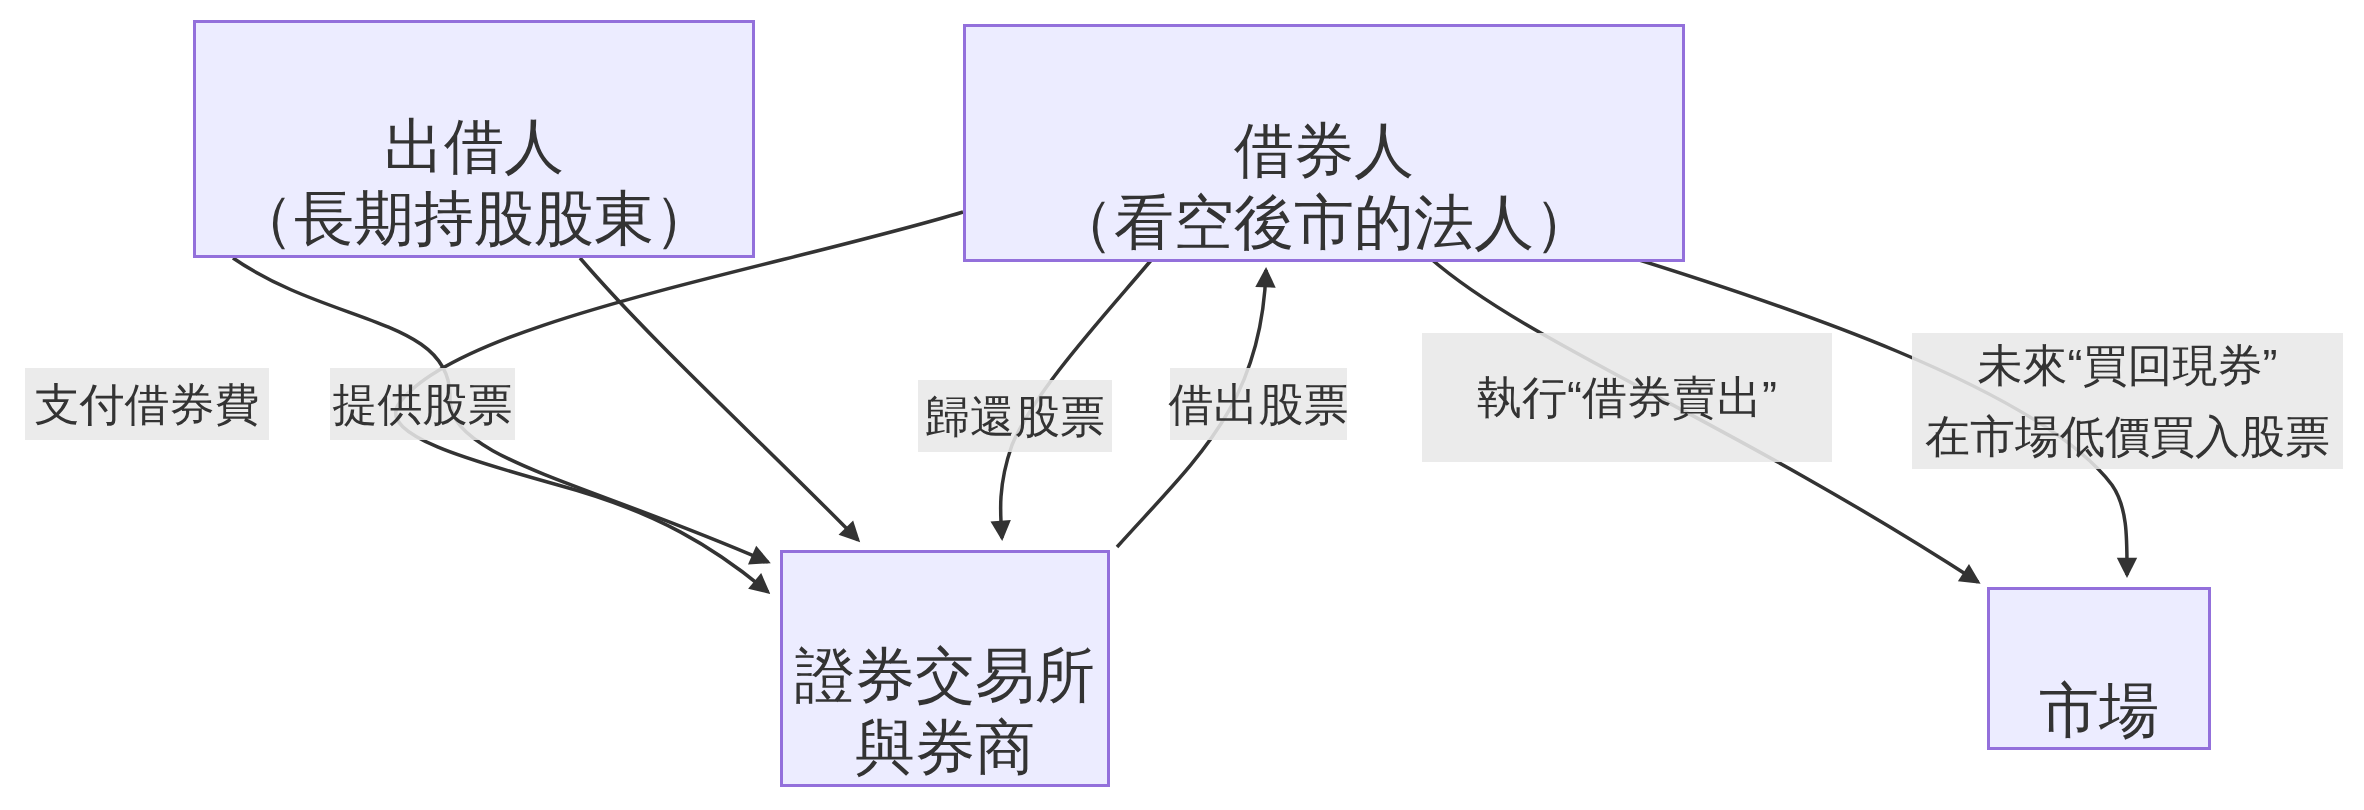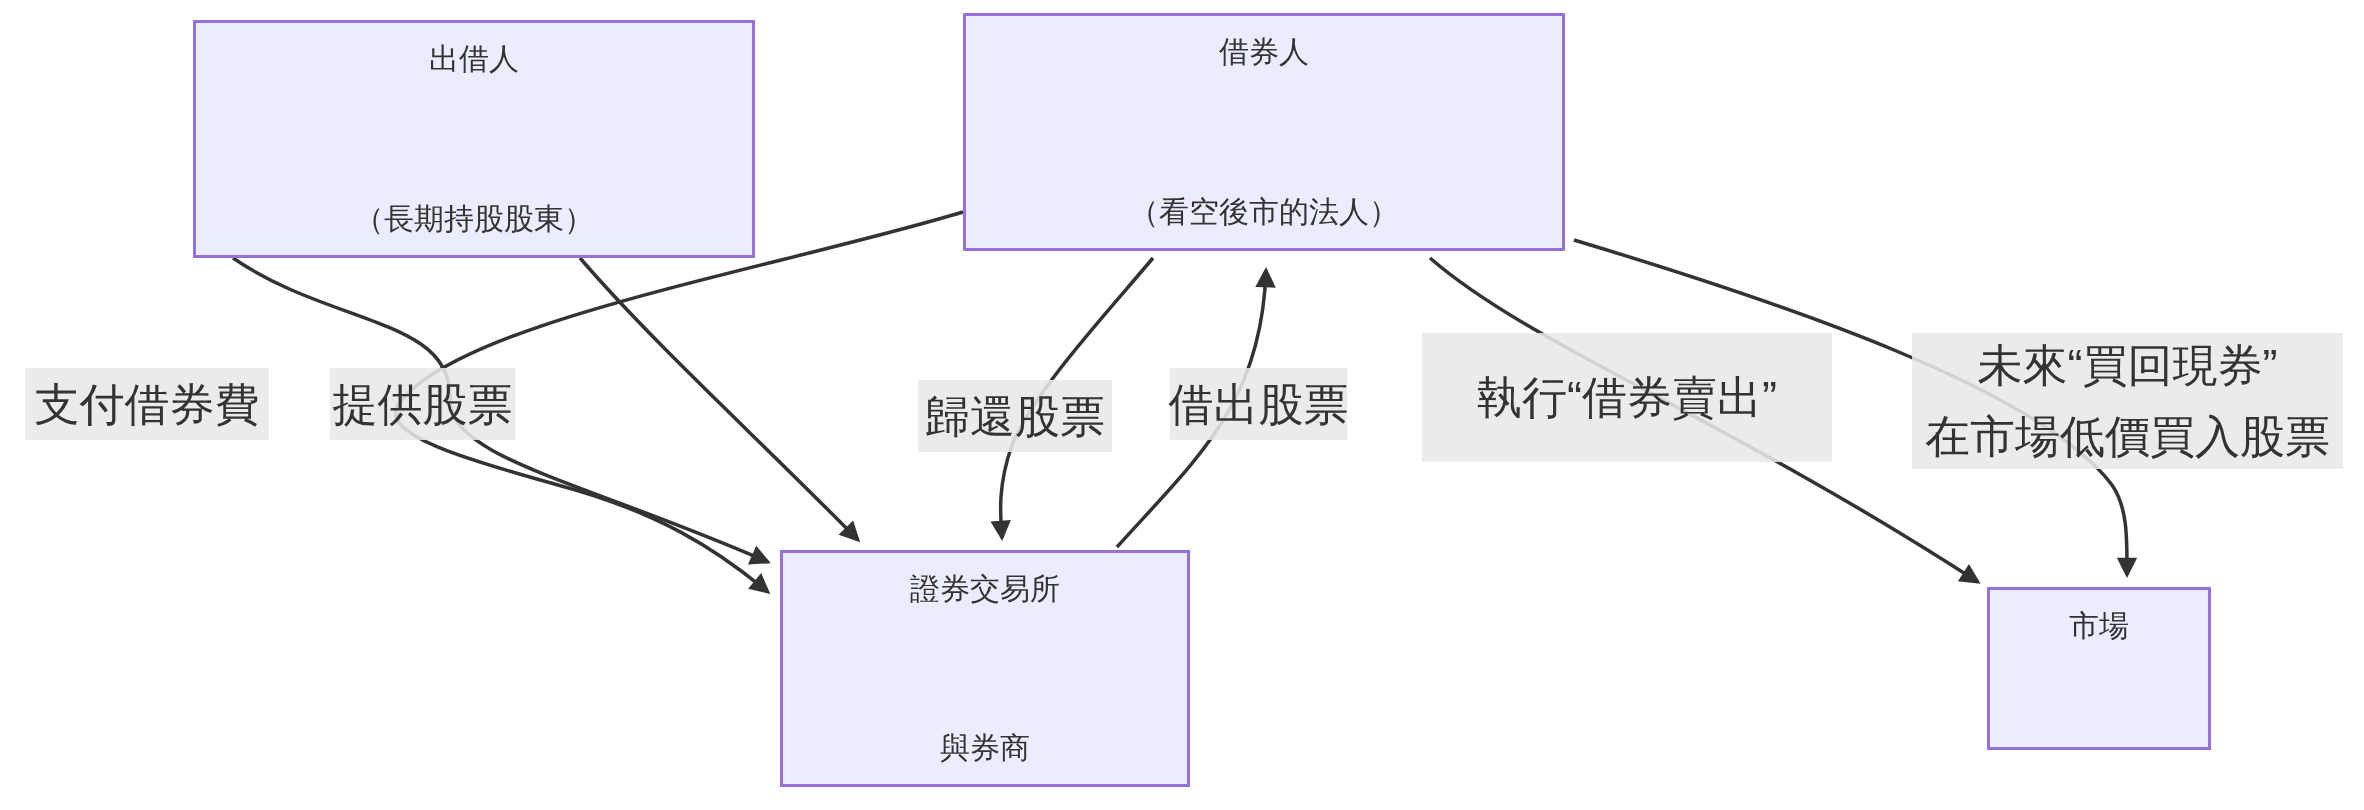--- a/index.html
+++ b/index.html
@@ -25,29 +25,29 @@
   }
   .node{
     position:absolute;
     box-sizing:border-box;
     background:var(--node-fill);
     border:3px solid var(--node-border);
     color:var(--text);
     display:flex;
     flex-direction:column;
     align-items:center;
-    justify-content:space-between;
-    font-size:30px;
+    justify-content:flex-end;
+    font-size:60px;
     line-height:72px;
     text-align:center;
     z-index:3;
   }
   .node-lender  {left:193px; top:20px;  width:562px; height:238px;}
-  .node-borrower{left:963px; top:13px;  width:602px; height:238px;}
-  .node-exchange{left:780px; top:550px; width:410px; height:237px;}
+  .node-borrower{left:963px; top:24px;  width:722px; height:238px;}
+  .node-exchange{left:780px; top:550px; width:330px; height:237px;}
   .node-market  {left:1987px;top:587px; width:224px; height:163px;}
   .edge-label{
     position:absolute;
     box-sizing:border-box;
     background:var(--label-bg);
     color:var(--text);
     font-size:45px;
     line-height:71px;
     text-align:center;
     white-space:nowrap;

